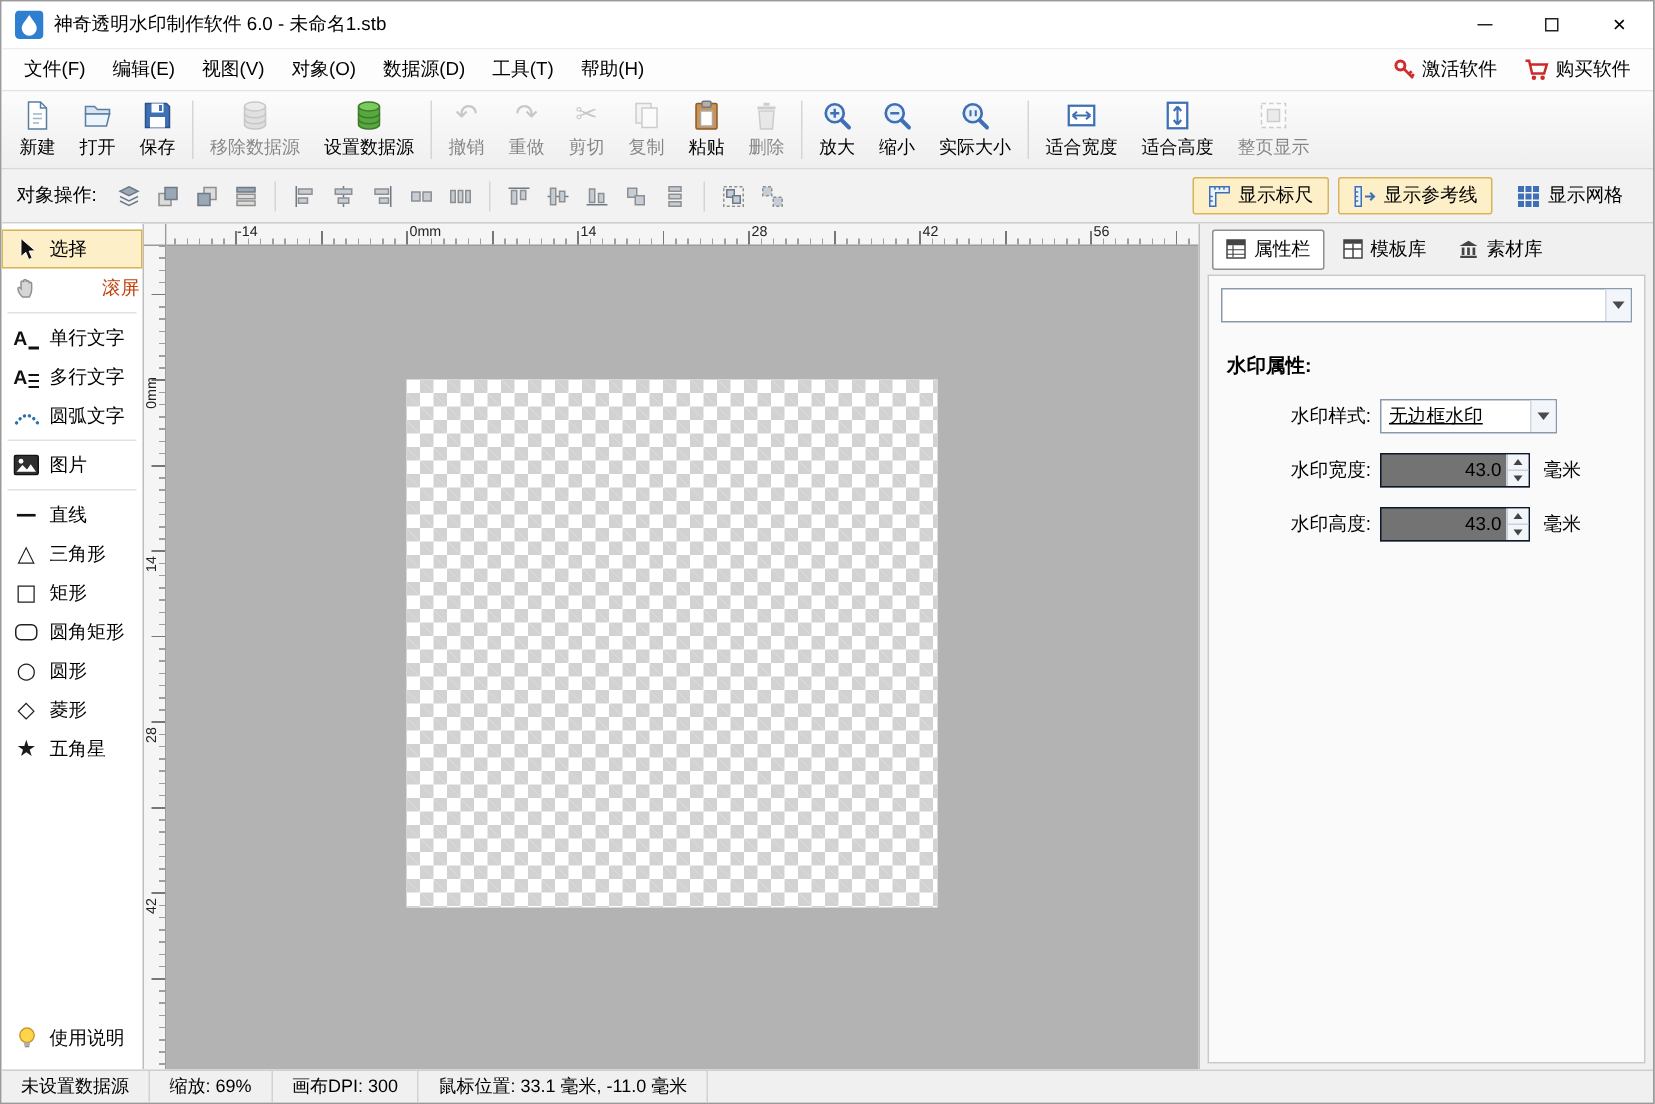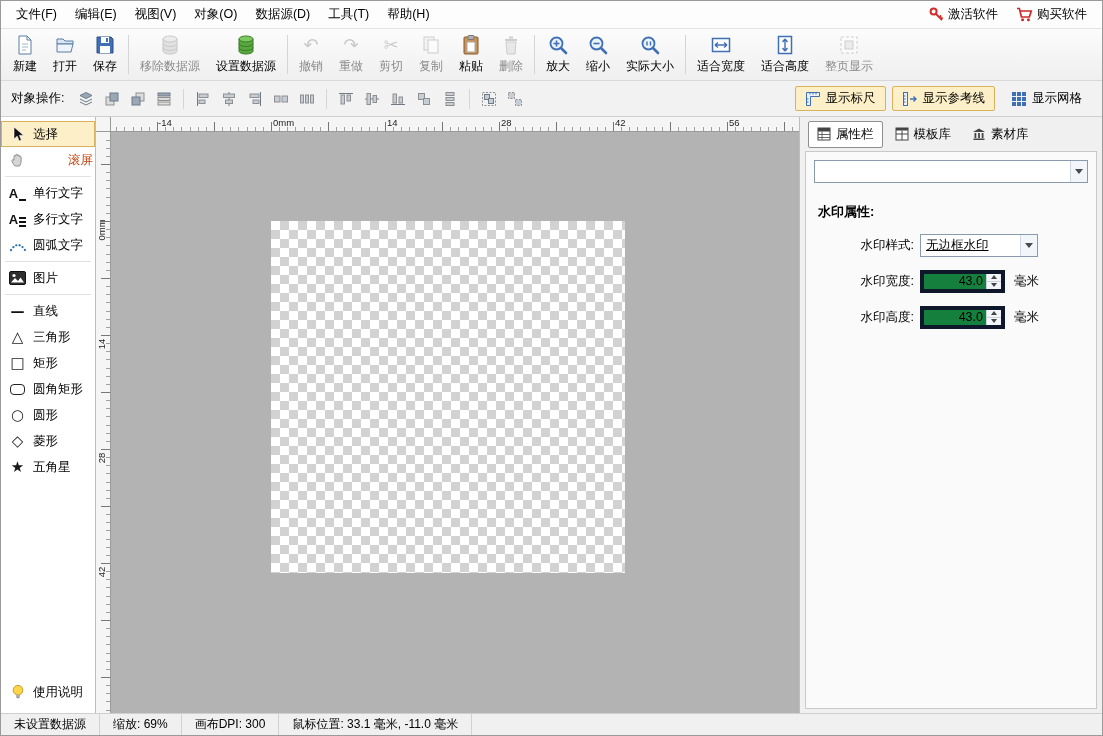--- a/index.html
+++ b/index.html
@@ -95,38 +95,56 @@
   .pbody { flex:1; margin:2px 5px 4px 5px; background:#fafafa; border:1px solid #c9c9c9; padding:8px 8px 0 8px; overflow:hidden; }
   .combo { display:flex; align-items:center; height:23px; background:#fff; border:1px solid #8a9aad;text-decoration:underline; }
   .combo-text { flex:1; padding:0 5px; font-size:12.5px; overflow:hidden; white-space:nowrap; }
   .combo-btn { width:17px; align-self:stretch; display:flex; align-items:center; justify-content:center; border-left:1px solid #d0d8e2; background:#f2f5f9; }
   .arr-down { width:0; height:0; border-left:4px solid transparent; border-right:4px solid transparent; border-top:5px solid #4a4a4a; }
   .combo.wide { width:100%; }
   .combo.style { width:118px; }
   .section-title { font-weight:bold; font-size:13px; margin:20px 0 4px 4px; }
   .prow { display:flex; align-items:center; margin-top:12px; height:24px; }
   .plabel { width:100px; text-align:right; margin-right:6px; font-size:12.5px; flex:none; }
-  .spinbox { display:flex; height:23px; border:4px solid #0f172a; background:#15803d; width:85px; }
+  .spinbox { display:flex; height:23px; border:1px solid #0f172a; background:#737373; width:100px; }
   .spin-input { flex:1; min-width:0; border:none; outline:none; text-align:right; padding-right:3px; font-size:12.5px; font-family:"Liberation Sans","DejaVu Sans",sans-serif; background:transparent; }
   .spins { width:15px; display:flex; flex-direction:column; border-left:1px solid #c9d2dd; flex:none; }
   .spin-up,.spin-down { flex:1; display:flex; align-items:center; justify-content:center; background:#f2f5f9; }
   .spin-up { border-bottom:1px solid #c9d2dd; }
   .spin-up::after { content:""; border-left:3.5px solid transparent; border-right:3.5px solid transparent; border-bottom:4.5px solid #444; }
   .spin-down::after { content:""; border-left:3.5px solid transparent; border-right:3.5px solid transparent; border-top:4.5px solid #444; }
   .punit { margin-left:9px; font-size:12.5px; }
 
   
   .statusbar { height:22px; background:#f0f0f0; border-top:1px solid #cfcfcf; display:flex; align-items:center; flex:none; font-size:12px; }
   .sseg { padding:0 13px; border-right:1px solid #d2d2d2; height:100%; display:flex; align-items:center; white-space:nowrap; }
 </style>
 </head>
 <body>
 
 <div class="window">
 
+  <div class="titlebar">
+    <span>
+        <svg width="19" height="19" viewBox="0 0 19 19">
+          <rect width="19" height="19" rx="3" fill="#2f7fd1"></rect>
+          <path d="M9.5 3 C12 7 14.5 9 14.5 11.8 A5 5 0 0 1 4.5 11.8 C4.5 9 7 7 9.5 3z" fill="#fff"></path>
+        </svg>
+      </span>
+    <span class="title-text">神奇透明水印制作软件 6.0 - 未命名1.stb</span>
+    <div class="wctrls">
+      <div class="wbtn">
+          <span class="min-g"></span>
+        </div>
+      <div class="wbtn">
+          <span class="max-g"></span>
+        </div>
+      <div class="wbtn close-b">×</div>
+    </div>
+  </div>
 
   <div class="menubar">
     <span class="menu-item">文件(F)</span>
     <span class="menu-item">编辑(E)</span>
     <span class="menu-item">视图(V)</span>
     <span class="menu-item">对象(O)</span>
     <span class="menu-item">数据源(D)</span>
     <span class="menu-item">工具(T)</span>
     <span class="menu-item">帮助(H)</span>
     <span class="menu-spacer"></span>

